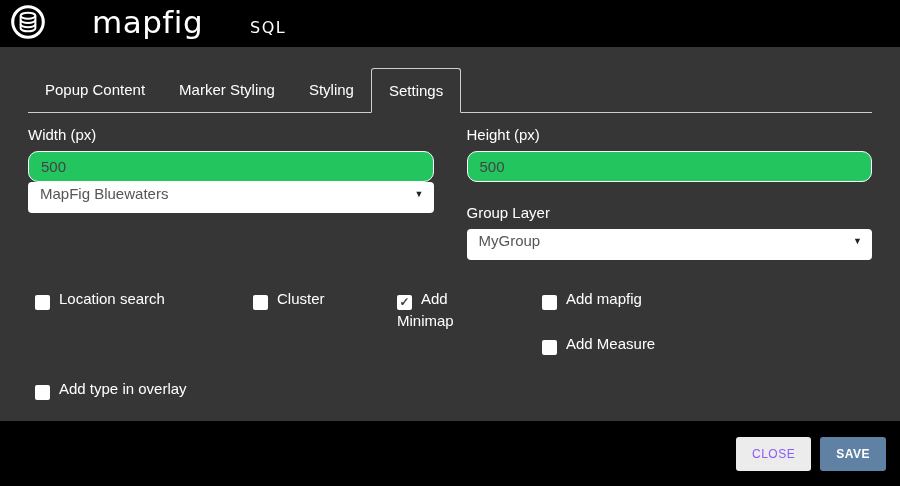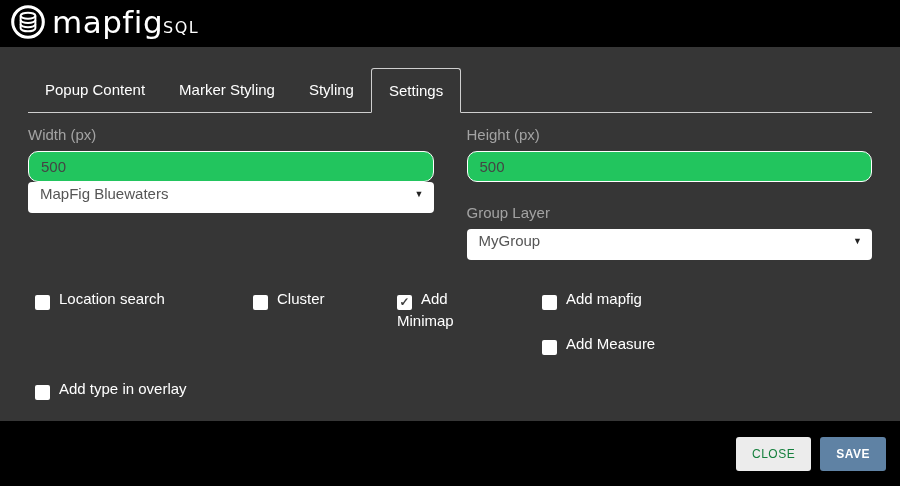--- a/index.html
+++ b/index.html
@@ -1,38 +1,38 @@
 <!DOCTYPE html>
 <html><head>
 <meta charset="utf-8">
 <style>
   * { margin:0; padding:0; box-sizing:border-box; }
   html,body { width:900px; height:486px; overflow:hidden; }
   body { font-family:"Liberation Sans", sans-serif; background:#000; }
 
   
   .header { height:47px; background:#000; display:flex; align-items:center; padding-left:10px; }
-  .logo { display:flex; align-items:baseline; color:#fff; }
+  .logo { display:flex; align-items:baseline; color:#fff;gap:40px; }
   .logo-icon { align-self:center; margin-right:6px; }
   .logo-main { font-family:"DejaVu Sans", sans-serif; font-size:31px; font-weight:400; color:#fff; letter-spacing:0.5px; }
-  .logo-suffix { font-family:"DejaVu Sans", sans-serif; font-size:16px; color:#fff; letter-spacing:1.5px; }
+  .logo-suffix { font-family:"DejaVu Sans", sans-serif; font-size:16px; color:#fff; margin-left:7px; letter-spacing:1.5px; }
 
   
   .main { height:374px; background:#363636; padding:0 28px; position:relative; }
 
   
   .tabbar-wrap { padding-top:21px; }
   .tabs { display:flex; border-bottom:1px solid #cfcfcf; }
   .tab { padding:11px 17px; color:#fff; font-size:15px; cursor:pointer; line-height:21px; }
   .tab.active { border:1px solid #cfcfcf; border-bottom:1px solid #363636; margin-bottom:-1px; border-radius:3px 3px 0 0; }
 
   
   .form-row { display:flex; gap:33px; }
   .field { flex:1; }
-  .field-label { display:block; color:#a3a3a3; font-size:15px; margin-top:12px; margin-bottom:6px; line-height:20px; }
+  .field-label { display:block; color:#ffffff; font-size:15px; margin-top:12px; margin-bottom:6px; line-height:20px; }
   .text-input { width:100%; height:31px; background:#22c55e; border:1px solid #fff; border-radius:10px; font-size:15px; color:#444; padding:0 12px; font-family:"Liberation Sans", sans-serif; outline:none; }
   .field-label.second { margin-top:21px; }
   .select { width:100%; height:31px; background:#fff; border-radius:4px; display:flex; align-items:center; justify-content:space-between; padding:0 10px 8px 12px; font-size:15px; color:#555; cursor:pointer; }
   .select-arrow { font-size:9px; color:#222; }
 
   
   .cb-grid { display:grid; grid-template-columns:218px 144px 145px 146px 1fr; grid-template-rows:45px 45px 45px; margin-top:28px; margin-left:7px; }
   .cb { color:#fff; font-size:15px; line-height:21px; cursor:pointer; display:block; }
   .cb-box { display:inline-block; width:15px; height:15px; background:#fff; border-radius:2px; margin-right:9px; vertical-align:-2px; text-align:center; font-size:12px; line-height:15px; font-weight:bold; color:#3d3d3d; }
   .cb-box .mark { visibility:hidden; }
@@ -41,21 +41,21 @@
   .pos-r1c2 { grid-row:1; grid-column:2; }
   .pos-r1c3 { grid-row:1; grid-column:3; width:84px; }
   .pos-r1c4 { grid-row:1; grid-column:4; }
   .pos-r1c5 { grid-row:1; grid-column:5; }
   .pos-r2c4 { grid-row:2; grid-column:4; }
   .pos-r3c1 { grid-row:3; grid-column:1; }
 
   
   .footer { height:65px; background:#000; display:flex; align-items:center; justify-content:flex-end; padding-right:14px; gap:9px; }
   .btn { border:none; border-radius:3px; font-size:12px; padding:10px 16px; cursor:pointer; font-family:"Liberation Sans", sans-serif; letter-spacing:0.5px; }
-  .btn-close { background:#ececec; color:#15803d; }
+  .btn-close { background:#ececec; color:#8b5cf6; }
   .btn-save { background:#5f82a4; color:#fff; font-weight:bold; }
 </style>
 </head>
 <body>
 
 <div class="header">
   <div class="logo">
     <span class="logo-icon">
       <svg width="36" height="36" viewBox="0 0 40 40">
         <circle cx="20" cy="20" r="17" fill="none" stroke="#fff" stroke-width="3.4"></circle>

